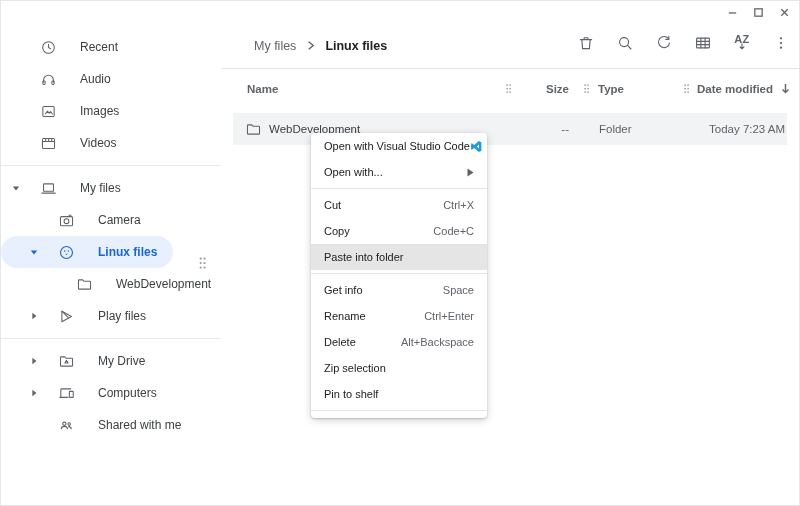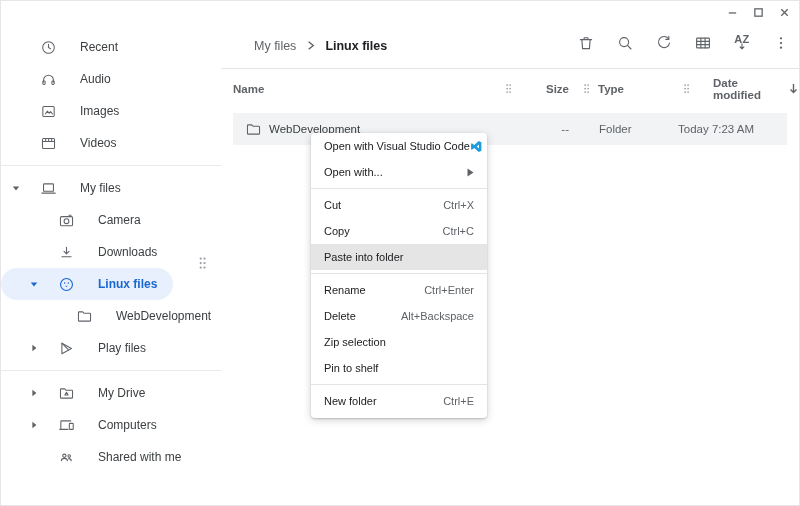--- a/index.html
+++ b/index.html
@@ -39,30 +39,30 @@
   .tbtn { width:24px; height:24px; display:flex; align-items:flex-start; justify-content:center; position:relative; }
   .tbtn svg { width:18px; height:18px; stroke:#5f6368; fill:none; stroke-width:1.5;
     stroke-linecap:round; stroke-linejoin:round; }
   .az { font-size:11px; font-weight:bold; color:#5f6368; letter-spacing:0.5px; position:relative; line-height:1; }
   .az svg { position:absolute; left:50%; transform:translateX(-50%); bottom:-6px; width:8px; height:8px;
     stroke:#5f6368; stroke-width:1.4; fill:none; }
 
   
   .listheader { position:relative; height:40px; font-size:11.5px; color:#5f6368; font-weight:bold; }
   .lh { position:absolute; top:0; height:40px; display:flex; align-items:center; }
-  .col-name { left:12px; } .col-size { right:230px; } .col-type { left:377px;text-align:center; }
-  .col-date { left:492px; gap:7px; }
+  .col-name { left:26px; } .col-size { right:230px; } .col-type { left:377px;text-align:center; }
+  .col-date { left:476px; gap:7px; }
   .coldots { position:absolute; top:14px; } .d1{left:284px;} .d2{left:362px;} .d3{left:462px;}
   .sortarrow svg { width:11px; height:11px; stroke:#5f6368; stroke-width:1.4; fill:none; }
   .filerow { position:relative; height:32px; margin:4px 12px 0 12px; background:#f1f3f4;
     font-size:11.5px; color:#3c4043; }
   .fr { position:absolute; top:0; height:32px; display:flex; align-items:center; }
   .fr-icon { left:12px; } .fr-icon svg { width:17px; height:17px; stroke:#5f6368; fill:none; stroke-width:1.5; stroke-linejoin:round; }
   .fr-name { left:36px; } .fr-size { right:218px; color:#5f6368; }
-  .fr-type { left:366px; color:#5f6368; } .fr-date { left:445px; color:#5f6368; }
+  .fr-type { left:366px; color:#5f6368; } .fr-date { left:476px; color:#5f6368; }
 
   
   .ctxmenu { position:absolute; left:310px; top:132px; width:176px; background:#fff;
     border-radius:4px; box-shadow:0 1px 2px rgba(0,0,0,.18), 0 2px 8px rgba(0,0,0,.18);
     padding:0 0 4px 0; z-index:10; }
   .menu-item { height:26px; display:flex; align-items:center; padding:0 13px; font-size:11px;
     color:#202124; cursor:default; }
   .menu-item.highlight { background:#e5e5e5; }
   .mi-label { white-space:nowrap; }
   .mi-right { margin-left:auto; display:flex; align-items:center; }
@@ -163,29 +163,20 @@
       <span class="nav-icon">
         <svg viewBox="0 0 24 24">
             <rect x="3.5" y="6.5" width="17" height="13" rx="1.5"></rect>
             <circle cx="12" cy="13" r="3.4"></circle>
             <path d="M15.5 4.5h3"></path>
           </svg>
         </span>
       <span class="nav-label">Camera</span>
     </div>
 
-    <div class="nav-row lvl2">
-      <span class="expander"></span>
-      <span class="nav-icon">
-        <svg viewBox="0 0 24 24">
-            <path d="M12 4.5v9M8.5 10.5L12 14l3.5-3.5M5.5 18h13"></path>
-          </svg>
-        </span>
-      <span class="nav-label">Downloads</span>
-    </div>
 
     <div class="nav-row lvl2 selected">
       <span class="expander">
         <svg class="tri-down" viewBox="0 0 10 10">
             <polygon points="1,3 9,3 5,8" fill="#1967d2"></polygon>
           </svg>
         </span>
       <span class="nav-icon">
         <svg viewBox="0 0 24 24">
             <circle cx="12" cy="12" r="8.4" stroke="#1967d2" stroke-width="1.6"></circle>
@@ -412,40 +403,40 @@
           </svg>
         </span>
     </div>
     <div class="menu-sep"></div>
     <div class="menu-item">
       <span class="mi-label">Cut</span>
       <span class="mi-right mi-shortcut">Ctrl+X</span>
     </div>
     <div class="menu-item">
       <span class="mi-label">Copy</span>
-      <span class="mi-right mi-shortcut">Ctrl+C</span>
+      <span class="mi-right mi-shortcut">Code+C</span>
     </div>
     <div class="menu-item highlight">
       <span class="mi-label">Paste into folder</span>
     </div>
     <div class="menu-sep"></div>
     <div class="menu-item">
+      <span class="mi-label">Get info</span>
+      <span class="mi-right mi-shortcut">Space</span>
+    </div>
+    <div class="menu-item">
       <span class="mi-label">Rename</span>
       <span class="mi-right mi-shortcut">Ctrl+Enter</span>
     </div>
     <div class="menu-item">
       <span class="mi-label">Delete</span>
       <span class="mi-right mi-shortcut">Alt+Backspace</span>
     </div>
     <div class="menu-item">
       <span class="mi-label">Zip selection</span>
     </div>
     <div class="menu-item">
       <span class="mi-label">Pin to shelf</span>
     </div>
     <div class="menu-sep"></div>
-    <div class="menu-item">
-      <span class="mi-label">New folder</span>
-      <span class="mi-right mi-shortcut">Ctrl+E</span>
-    </div>
   </div>
 
 </div>
 
 </body></html>

